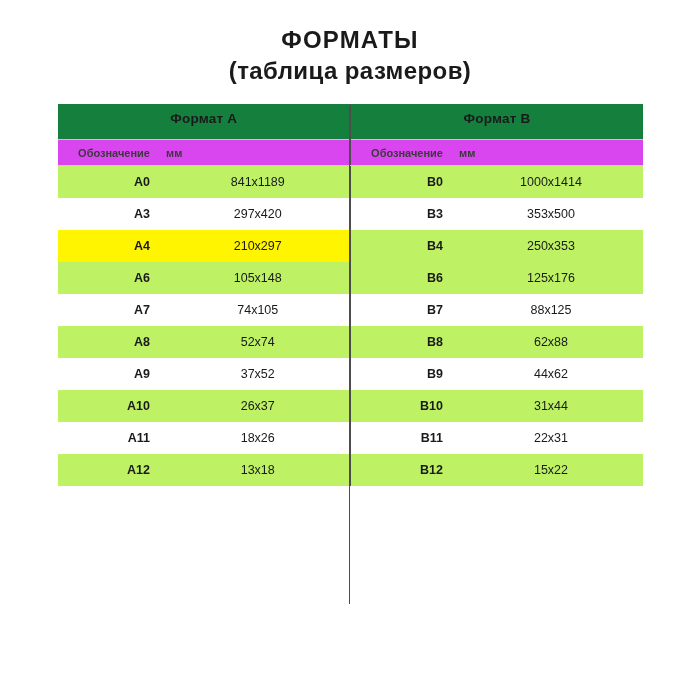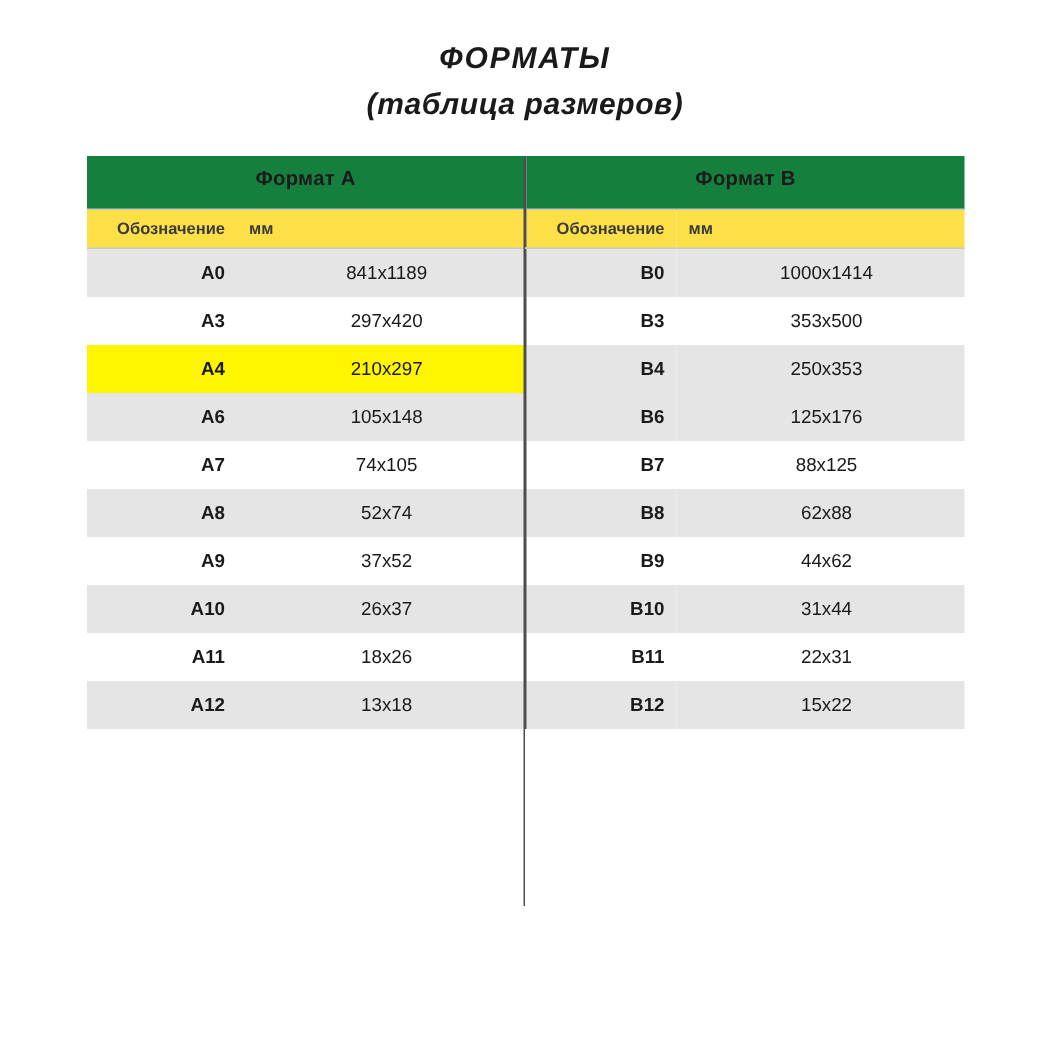--- a/index.html
+++ b/index.html
@@ -18,25 +18,24 @@
     position: relative;
     width: 700px;
     height: 700px;
     box-sizing: border-box;
   }
   .title-block {
     text-align: center;
     padding-top: 24px;
   }
   .title-line {
-    font-size: 20px;
+    font-size: 24px;
     font-weight: bold;
     letter-spacing: 1.2px;
     line-height: 31px;
-    font-style: italic;
   }
   .title-line.second {
     letter-spacing: 0.4px;
   }
   .table-wrap {
     margin: 0 auto;
     margin-top: 18px;
     width: 584px;
   }
   table.fmt {
@@ -53,21 +52,21 @@
     padding: 7px 0 13px 0;
     background: #15803d;
     letter-spacing: 0.2px;
   }
   .sep-col {
     width: 0px;
     padding: 0;
     border-left: 1px solid #4d4d4d;
   }
   .hdr-cell {
-    background: #fde047;
+    background: #d946ef;
     font-size: 11px;
     color: #3a3a3a;
     height: 25px;
     padding: 0 8px;
     border-top: 1px solid #c7c8ca;
     border-bottom: 1px solid #c7c8ca;
   }
   .hdr-cell.lab { text-align: right; }
   .hdr-cell.val { text-align: left; }
 
@@ -78,21 +77,21 @@
     padding: 0 8px 0 0;
     height: 32px;
   }
   td.val {
     text-align: center;
     font-size: 12.5px;
     padding: 0 0 0 8px;
     height: 32px;
   }
   tr.shade td.lab, tr.shade td.val {
-    background: #e5e5e5;
+    background: #bef264;
   }
   tr.plain td.lab, tr.plain td.val {
     background: #ffffff;
   }
   td.hl {
     background: #fff500 !important;
   }
   .vline {
     position: absolute;
     top: 106px;

